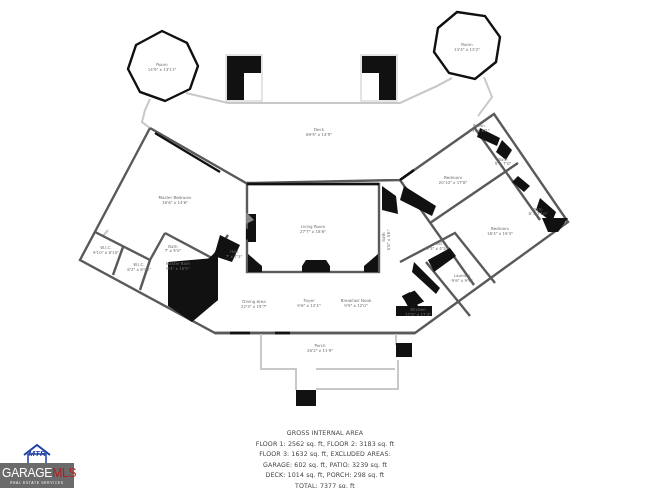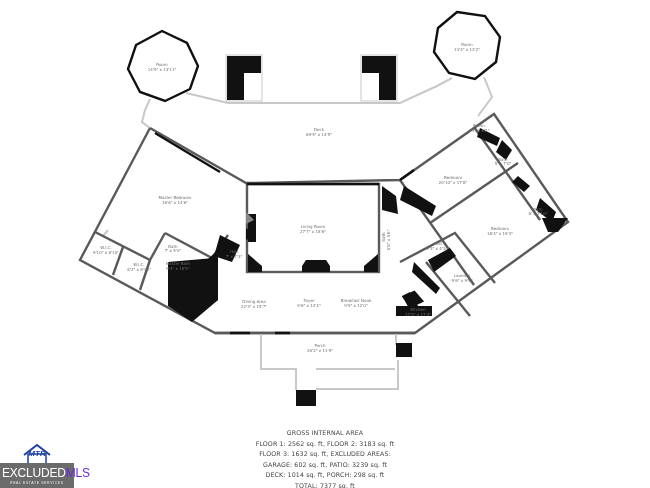--- a/index.html
+++ b/index.html
@@ -4,21 +4,21 @@
 <style>
   html, body { margin:0; padding:0; background:#ffffff; }
   body { width:650px; height:488px; position:relative; overflow:hidden; font-family:"DejaVu Sans", sans-serif; }
   #plan { position:absolute; left:0; top:0; width:650px; height:488px; }
   .lbl { font-family:"DejaVu Sans", sans-serif; font-size:4px; fill:#6e6e6e; text-anchor:middle; }
   .footer { position:absolute; left:0; width:650px; text-align:center; color:#444; font-family:"DejaVu Sans", sans-serif; }
   .gia-line { font-size:6.3px; line-height:10.5px; letter-spacing:0.1px; }
   .logo { position:absolute; left:0; top:442px; width:74px; height:46px; }
   .mls-bar { position:absolute; left:0; top:463px; width:74px; height:25px; background:#6b6b6b; }
   .mls-text { position:absolute; left:2px; top:466px; font-family:"Liberation Sans", sans-serif; font-size:12px; color:#fff; letter-spacing:-0.2px; white-space:nowrap; }
-  .mls-text .mls { color:#6d28d9; }
+  .mls-text .mls { color:#b91c1c; }
   .mls-sub { position:absolute; left:10px; top:481px; font-family:"Liberation Sans", sans-serif; font-size:3.5px; color:#e8e8e8; letter-spacing:0.6px; white-space:nowrap; }
   .mtr { position:absolute; left:22px; top:443px; width:30px; height:22px; }
 </style>
 </head>
 <body>
 
 <svg id="plan" viewBox="0 0 650 488" xmlns="http://www.w3.org/2000/svg">
 
   <g>
     <polygon points="162,31 187,43 198,66 190,89 165,101 140,92 128,69 136,45" fill="#fff" stroke="#111" stroke-width="2.4"></polygon>
@@ -185,14 +185,14 @@
 </div>
 
 <div class="logo">
   <svg class="mtr" style="position:absolute;left:22px;top:1px;" width="30" height="22" viewBox="0 0 30 22">
     <polyline points="2,12 15,2 28,12" fill="none" stroke="#1f3fa6" stroke-width="2"></polyline>
     <rect x="6" y="11" width="18" height="10" fill="none" stroke="#1f3fa6" stroke-width="1.5"></rect>
     <text x="15" y="13" text-anchor="middle" font-family="Liberation Sans, sans-serif" font-size="8" font-weight="bold" font-style="italic" fill="#1f3fa6">MTR</text>
   </svg>
 </div>
 <div class="mls-bar"></div>
-<div class="mls-text"><span>EXCLUDED</span><span class="mls">MLS</span></div>
+<div class="mls-text"><span>GARAGE</span><span class="mls">MLS</span></div>
 <div class="mls-sub">REAL ESTATE SERVICES</div>
 
 </body></html>

